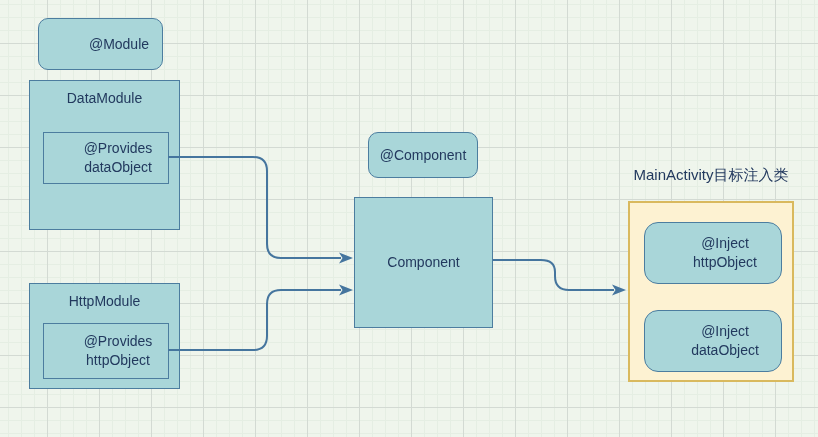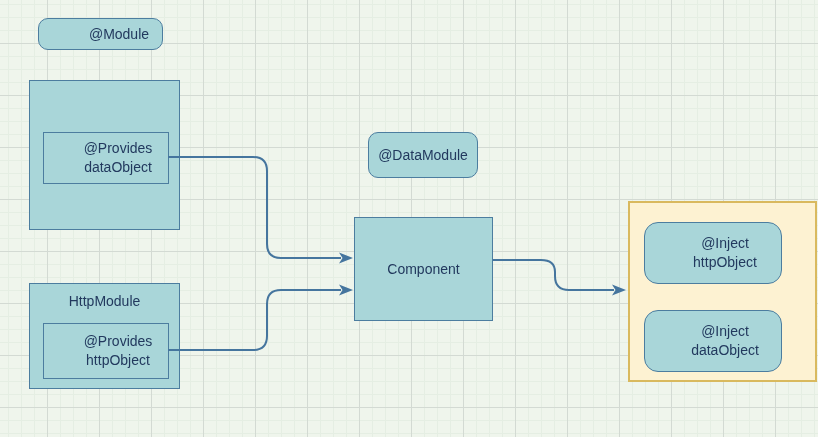--- a/index.html
+++ b/index.html
@@ -35,40 +35,40 @@
     background:var(--node-fill);
     border:1.5px solid var(--node-border);
     font-size:14px;
     display:flex;align-items:center;justify-content:center;
     text-align:center;
     line-height:19px;
   }
   .rounded{border-radius:10px;}
   .rounded-lg{border-radius:14px;}
 
-  .module-badge{left:38px;top:18px;width:125px;height:32px;padding-left:37px;}
+  .module-badge{left:38px;top:18px;width:125px;height:52px;padding-left:37px;}
   .data-module{left:29px;top:80px;width:151px;height:150px;display:block;}
   .http-module{left:29px;top:283px;width:151px;height:106px;display:block;}
   .group-title{
     position:absolute;top:8px;left:0;right:0;
     text-align:center;font-size:14px;
   }
   .data-provides{left:13px;top:51px;width:126px;height:52px;}
   .http-provides{left:13px;top:39px;width:126px;height:56px;}
 
   .component-badge{left:368px;top:132px;width:110px;height:46px;}
-  .component-box{left:354px;top:197px;width:139px;height:104px;margin-top:20px;}
+  .component-box{left:354px;top:197px;width:139px;height:131px;}
 
   .target-caption{
     position:absolute;left:628px;top:166px;width:166px;
     text-align:center;font-size:15px;white-space:nowrap;
   }
   .target-group{
     position:absolute;box-sizing:border-box;
-    left:628px;top:201px;width:189px;height:181px;
+    left:628px;top:201px;width:166px;height:181px;
     background:var(--target-fill);
     border:2px solid var(--target-border);
   }
   .inject-http{left:14px;top:19px;width:138px;height:62px;}
   .inject-data{left:14px;top:107px;width:138px;height:62px;}
 
   .two-line span{display:block;margin-left:24px;}
 
   .connectors{
     position:absolute;left:0;top:0;width:818px;height:437px;
@@ -87,46 +87,48 @@
 </head>
 <body>
 
 <div class="canvas">
 
   <div class="node rounded module-badge">
     <span>@Module</span>
   </div>
 
   <div class="node data-module">
+    <div class="group-title">DataModule</div>
     <div class="node data-provides two-line">
       <div>
         <span>@Provides</span>
         <span>dataObject</span>
       </div>
     </div>
   </div>
 
   <div class="node http-module">
     <div class="group-title">HttpModule</div>
     <div class="node http-provides two-line">
       <div>
         <span>@Provides</span>
         <span>httpObject</span>
       </div>
     </div>
   </div>
 
   <div class="node rounded component-badge">
-    <span>@DataModule</span>
+    <span>@Component</span>
   </div>
 
   <div class="node component-box">
     <span>Component</span>
   </div>
 
+  <div class="target-caption">MainActivity目标注入类</div>
 
   <div class="target-group">
     <div class="node rounded-lg inject-http two-line">
       <div>
         <span>@Inject</span>
         <span>httpObject</span>
       </div>
     </div>
     <div class="node rounded-lg inject-data two-line">
       <div>

